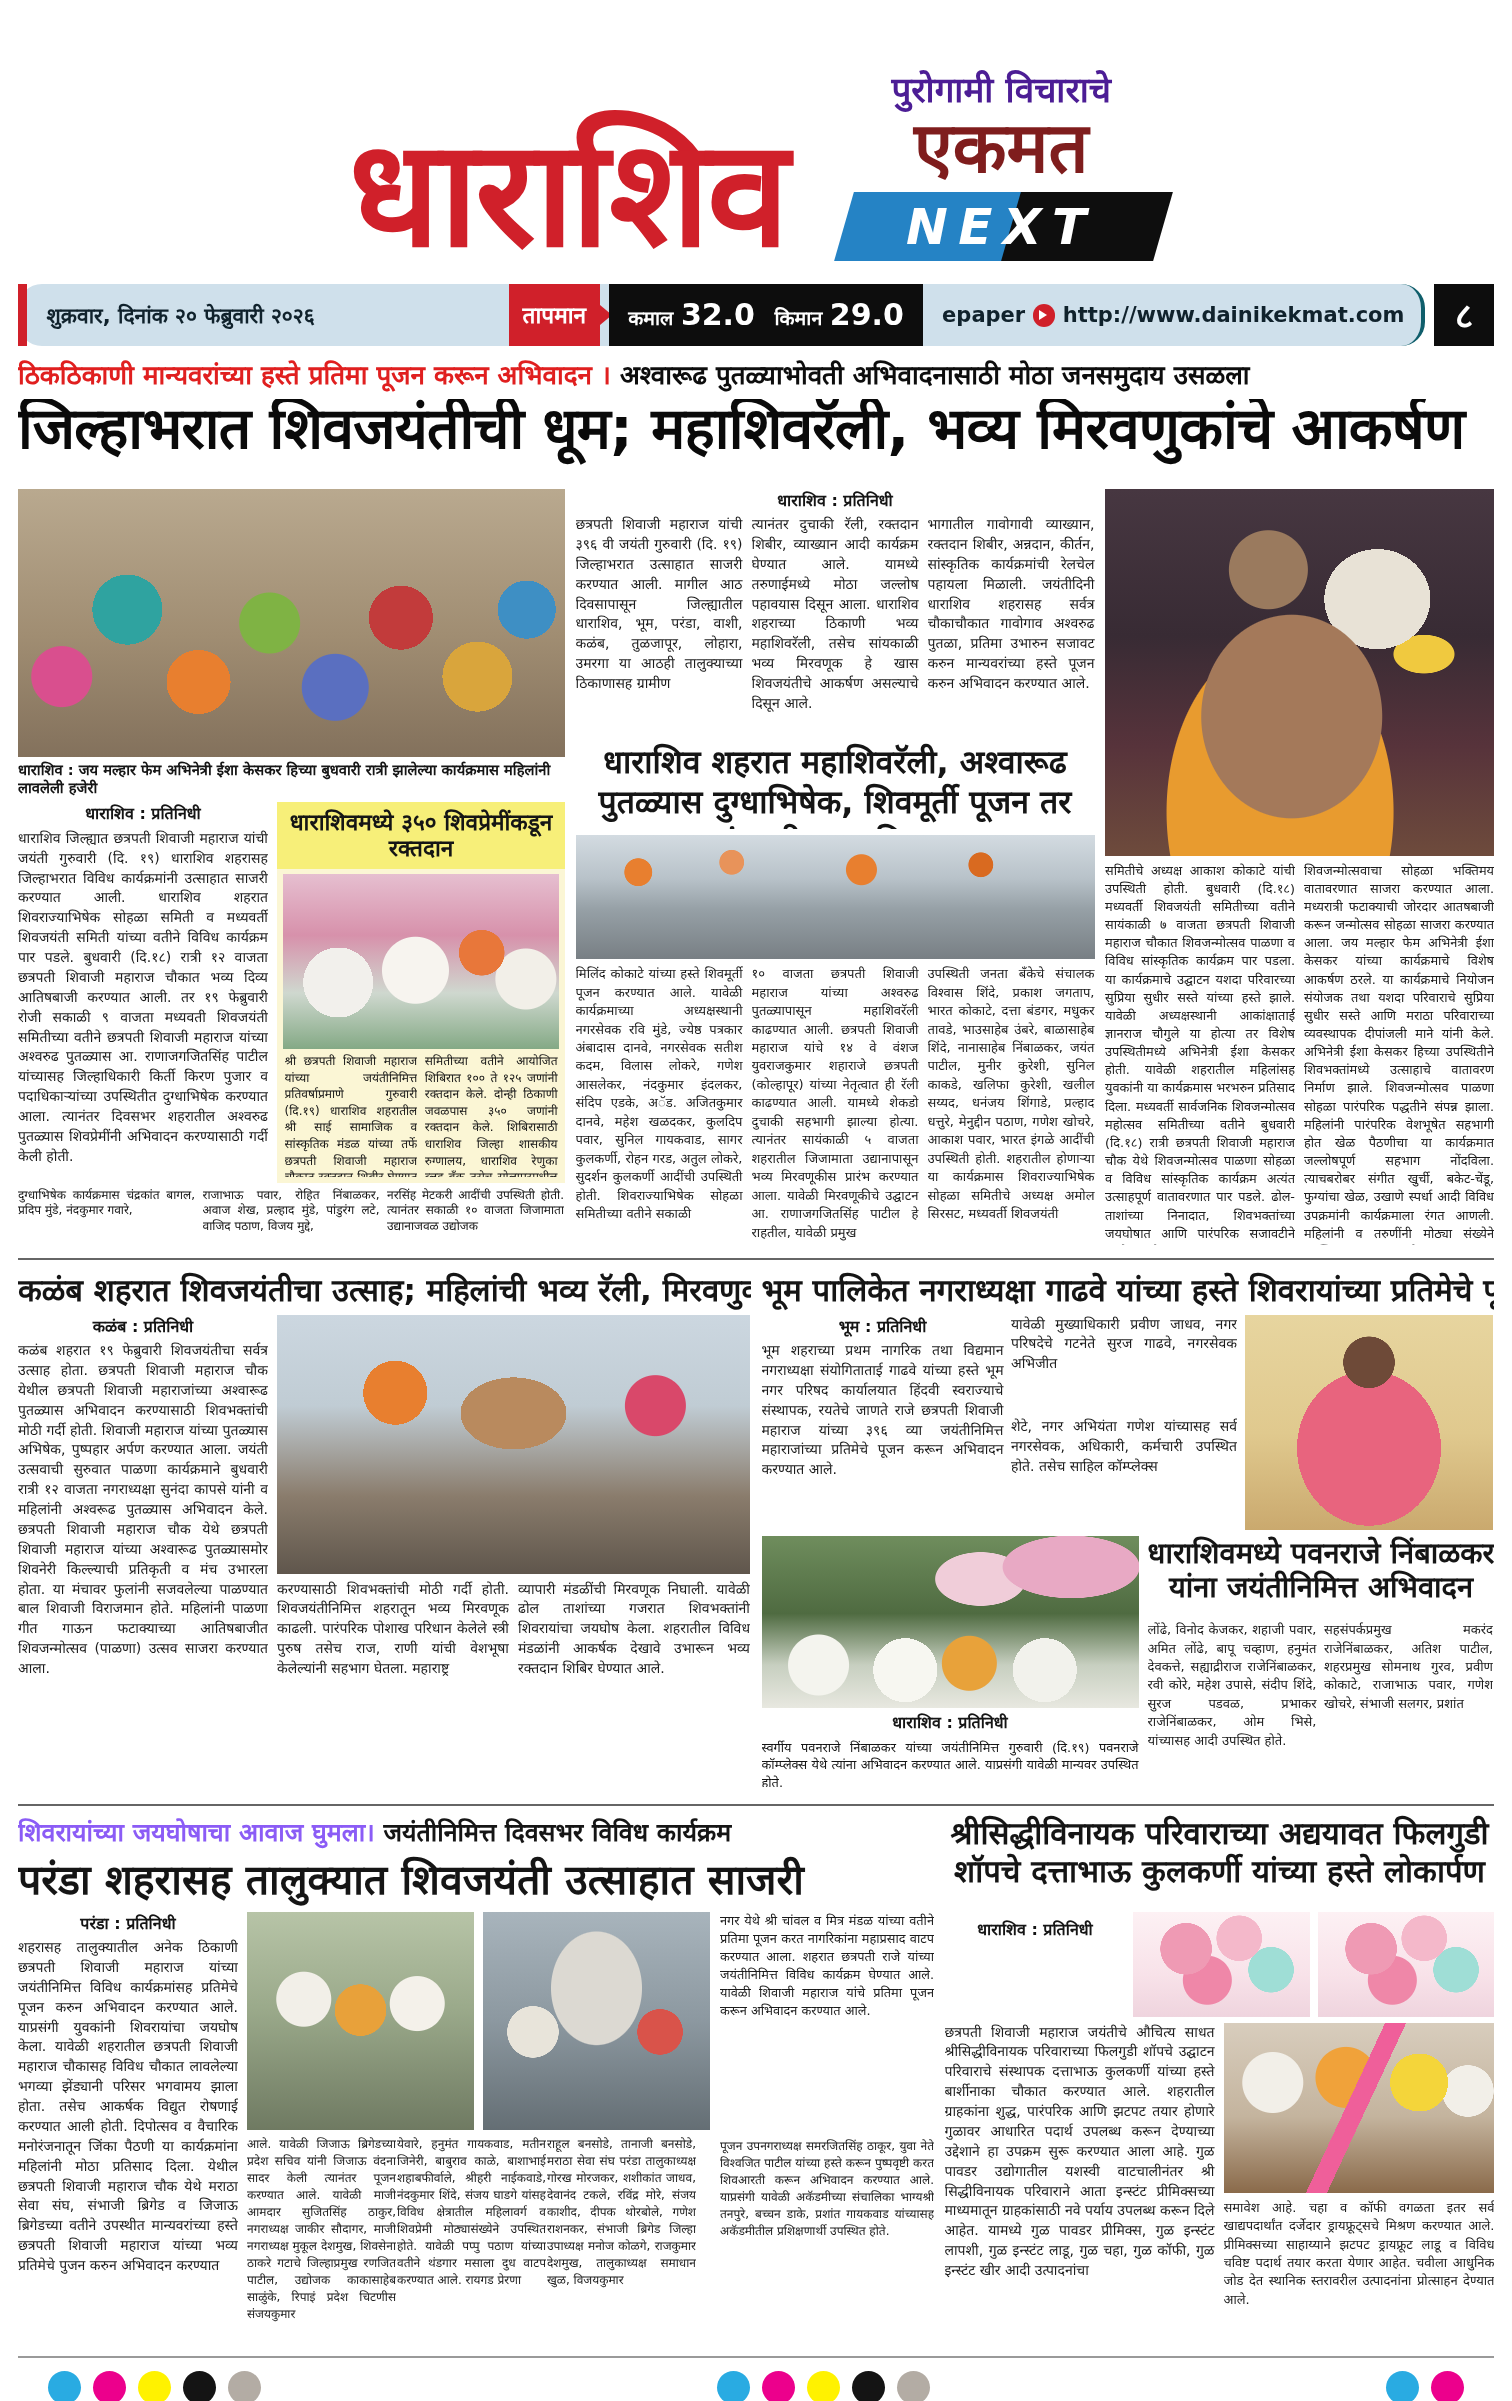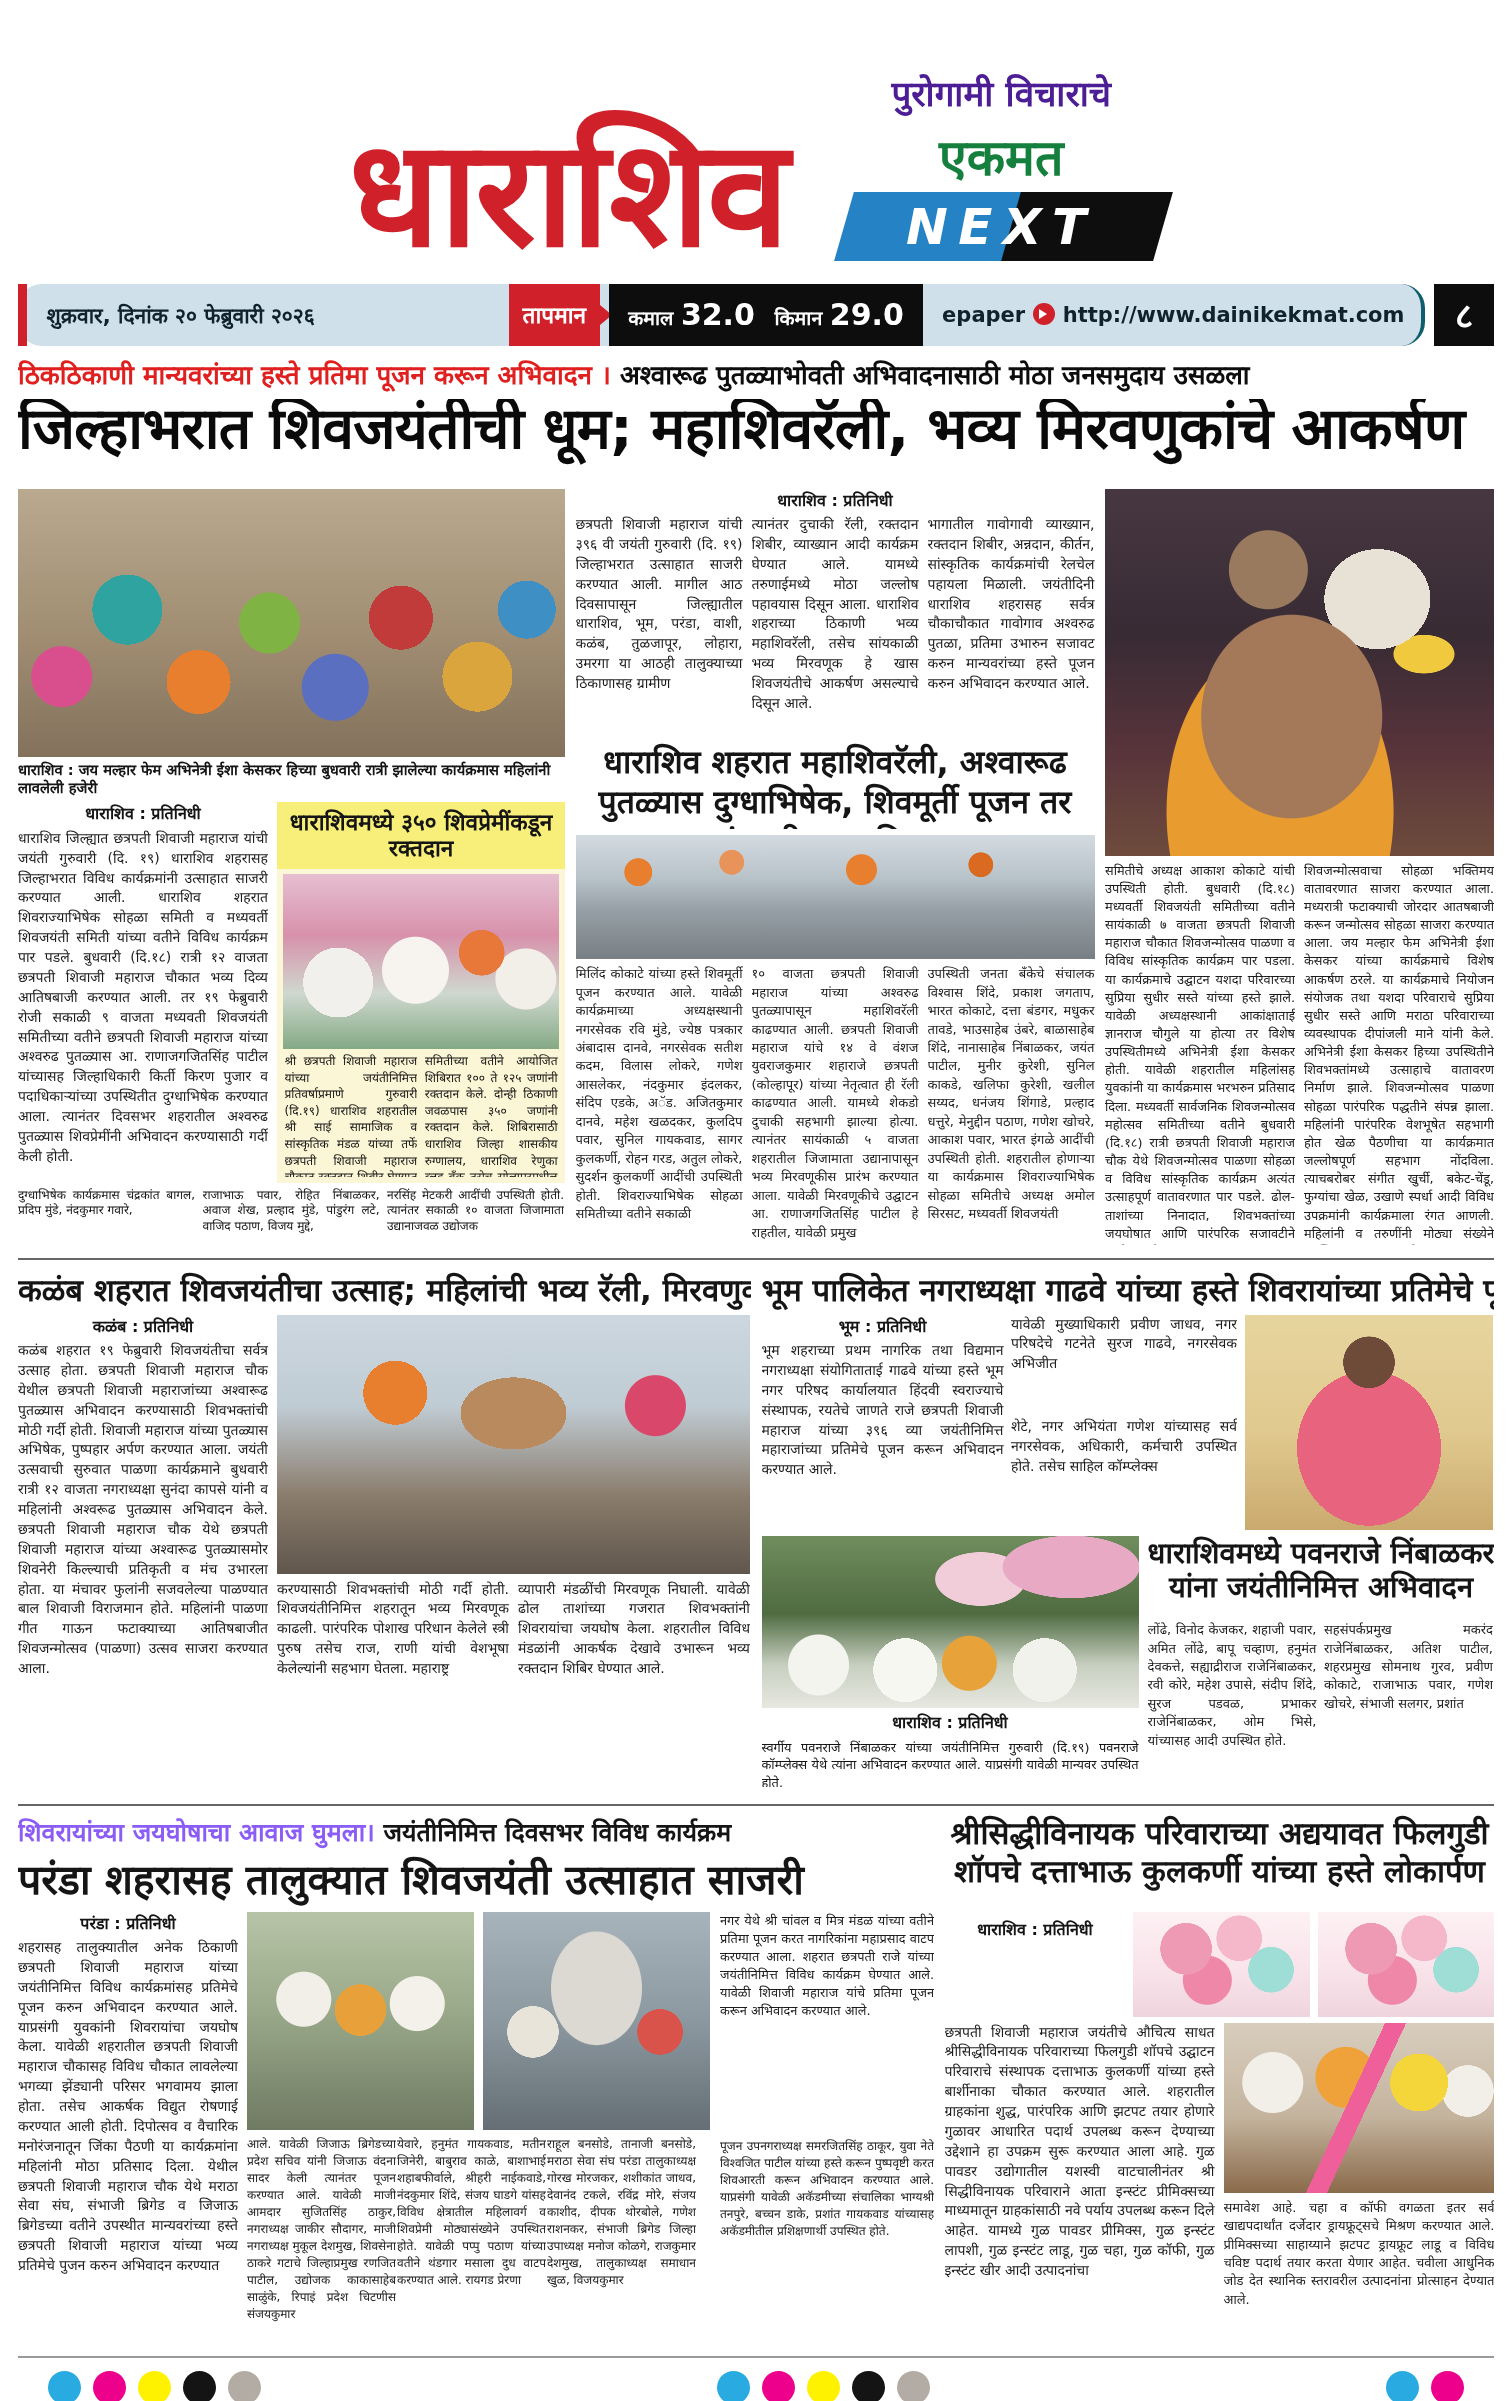--- a/index.html
+++ b/index.html
@@ -6,42 +6,42 @@
   .page{width:1512px;height:2401px;background:#ffffff;margin:0 auto;position:relative;
         font-family:"DejaVu Sans",sans-serif;color:#151515;overflow:hidden;box-sizing:border-box;
         padding:13.6px 18px 0 18px;}
   *{box-sizing:border-box;}
 
   
   .masthead{display:flex;justify-content:center;align-items:flex-end;gap:53px;height:249px;}
   .mast-title{font-size:148px;line-height:.92;font-weight:700;color:#d0202a;letter-spacing:-3px;}
   .mast-right{display:flex;flex-direction:column;align-items:center;gap:1.5px;padding-bottom:1.5px;}
   .mast-tagline{font-size:35px;font-weight:700;color:#4c1d95;}
-  .mast-brand{font-size:50px;line-height:1.0;font-weight:700;color:#15803d;margin-top:16px;}
+  .mast-brand{font-size:70px;line-height:1.0;font-weight:700;color:#7f1d1d;}
   .next-logo{position:relative;width:324px;height:69px;margin-top:7.5px;}
   .next-blue{position:absolute;left:4.5px;top:0;width:55%;height:100%;background:#2583c5;transform:skewX(-16deg);}
   .next-black{position:absolute;right:0;top:0;width:47%;height:100%;background:#0e0e0e;transform:skewX(-16deg);}
   .next-text{position:absolute;inset:0;display:flex;align-items:center;justify-content:center;
              color:#fff;font-weight:700;font-style:italic;font-size:50px;letter-spacing:10.5px;}
 
   
   .infowrap{display:flex;align-items:stretch;gap:9px;margin-top:21px;height:62px;}
   .infobar{flex:1;display:flex;align-items:center;background:#cfe0eb;border-right:4.5px solid #0f5e6b;position:relative;border-radius:24px;}
   .info-redbar{width:9px;height:100%;background:#d0202a;}
   .info-date{font-size:21px;font-weight:700;color:#10222c;padding-left:19.6px;width:482px;}
   .tempbox{display:flex;align-items:center;height:100%;}
   .temp-label{background:#d0202a;color:#fff;font-weight:700;font-size:22.6px;padding:10.5px 13.6px;height:100%;
               display:flex;align-items:center;}
   .temp-arrow{width:0;height:0;border-top:10.5px solid transparent;border-bottom:10.5px solid transparent;
               border-left:12px solid #d0202a;margin-right:-3px;}
   .temp-black{background:#0d0d0d;color:#fff;display:flex;align-items:center;gap:19.6px;padding:0 19.6px;height:100%;}
   .temp-item{display:flex;align-items:baseline;gap:7.5px;}
   .temp-name{font-size:19.6px;font-weight:700;}
   .temp-val{font-size:30px;font-weight:700;font-family:"DejaVu Sans",sans-serif;}
-  .info-epaper{margin-left:auto;display:flex;align-items:flex-start;gap:7.5px;padding-right:16.6px;
+  .info-epaper{margin-left:auto;display:flex;align-items:flex-end;gap:7.5px;padding-right:16.6px;
                font-size:21px;font-weight:700;color:#10222c;}
   .epaper-icon{width:22.6px;height:22.6px;border-radius:50%;background:#d0202a;position:relative;display:inline-block;}
   .epaper-icon::after{content:"";position:absolute;left:6.8px;top:6px;width:0;height:0;
         border-top:5.3px solid transparent;border-bottom:5.3px solid transparent;border-left:8.3px solid #fff;}
   .pagenum{width:60px;background:#0d0d0d;color:#fff;display:flex;align-items:center;justify-content:center;
            font-size:35px;font-weight:700;}
 
   
   .kicker{margin-top:10.5px;font-size:26px;font-weight:700;height:38px;white-space:nowrap;overflow:hidden;}
   .kicker .red{color:#e01f1f;}

